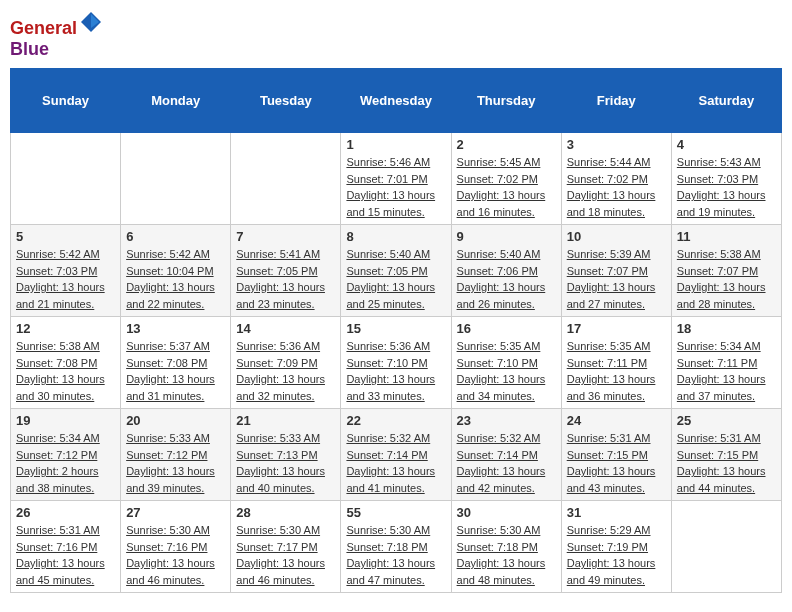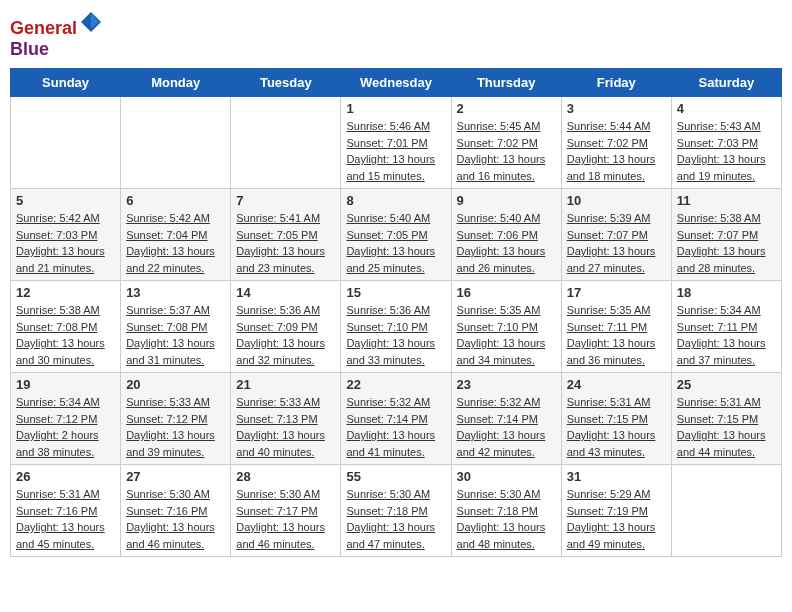--- a/index.html
+++ b/index.html
@@ -39,21 +39,21 @@
     }
     table {
       width: 100%;
       border-collapse: collapse;
       table-layout: fixed;
     }
     thead th {
       background-color: #1a5fb4;
       color: #fff;
       text-align: center;
-      padding: 6px 4px;
+      padding: 24px 4px;
       font-size: 13px;
       border: 1px solid #1a5fb4;
     }
     tbody td {
       border: 1px solid #ccc;
       vertical-align: top;
       padding: 4px 5px;
       height: 90px;
       font-size: 11px;
       color: #333;
@@ -129,21 +129,21 @@
           <div class="cell-content"><span>Sunrise: 5:43 AM</span><br><span>Sunset: 7:03 PM</span><br><span>Daylight: 13 hours and 19 minutes.</span></div>
         </td>
       </tr>
       <tr>
         <td>
           <span class="day-num">5</span>
           <div class="cell-content"><span>Sunrise: 5:42 AM</span><br><span>Sunset: 7:03 PM</span><br><span>Daylight: 13 hours and 21 minutes.</span></div>
         </td>
         <td>
           <span class="day-num">6</span>
-          <div class="cell-content"><span>Sunrise: 5:42 AM</span><br><span>Sunset: 7:04 PM</span><br><span>Daylight: 13 hours and 22 minutes.</span></div>
+          <div class="cell-content"><span>Sunrise: 5:42 AM</span><br><span>Sunset: 10:04 PM</span><br><span>Daylight: 13 hours and 22 minutes.</span></div>
         </td>
         <td>
           <span class="day-num">7</span>
           <div class="cell-content"><span>Sunrise: 5:41 AM</span><br><span>Sunset: 7:05 PM</span><br><span>Daylight: 13 hours and 23 minutes.</span></div>
         </td>
         <td>
           <span class="day-num">8</span>
           <div class="cell-content"><span>Sunrise: 5:40 AM</span><br><span>Sunset: 7:05 PM</span><br><span>Daylight: 13 hours and 25 minutes.</span></div>
         </td>
         <td>

